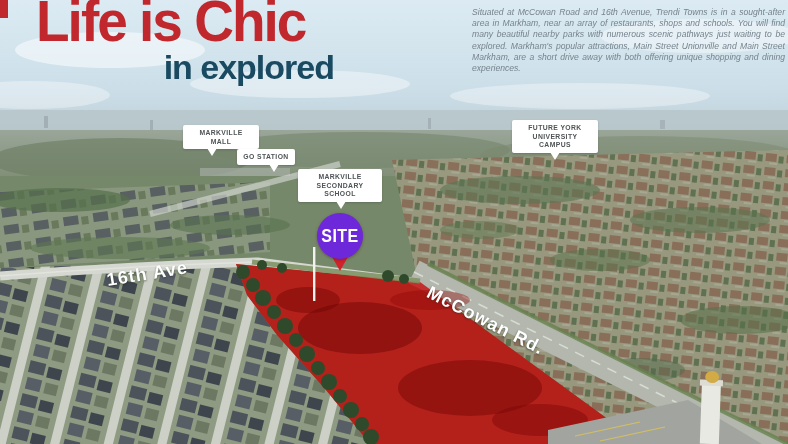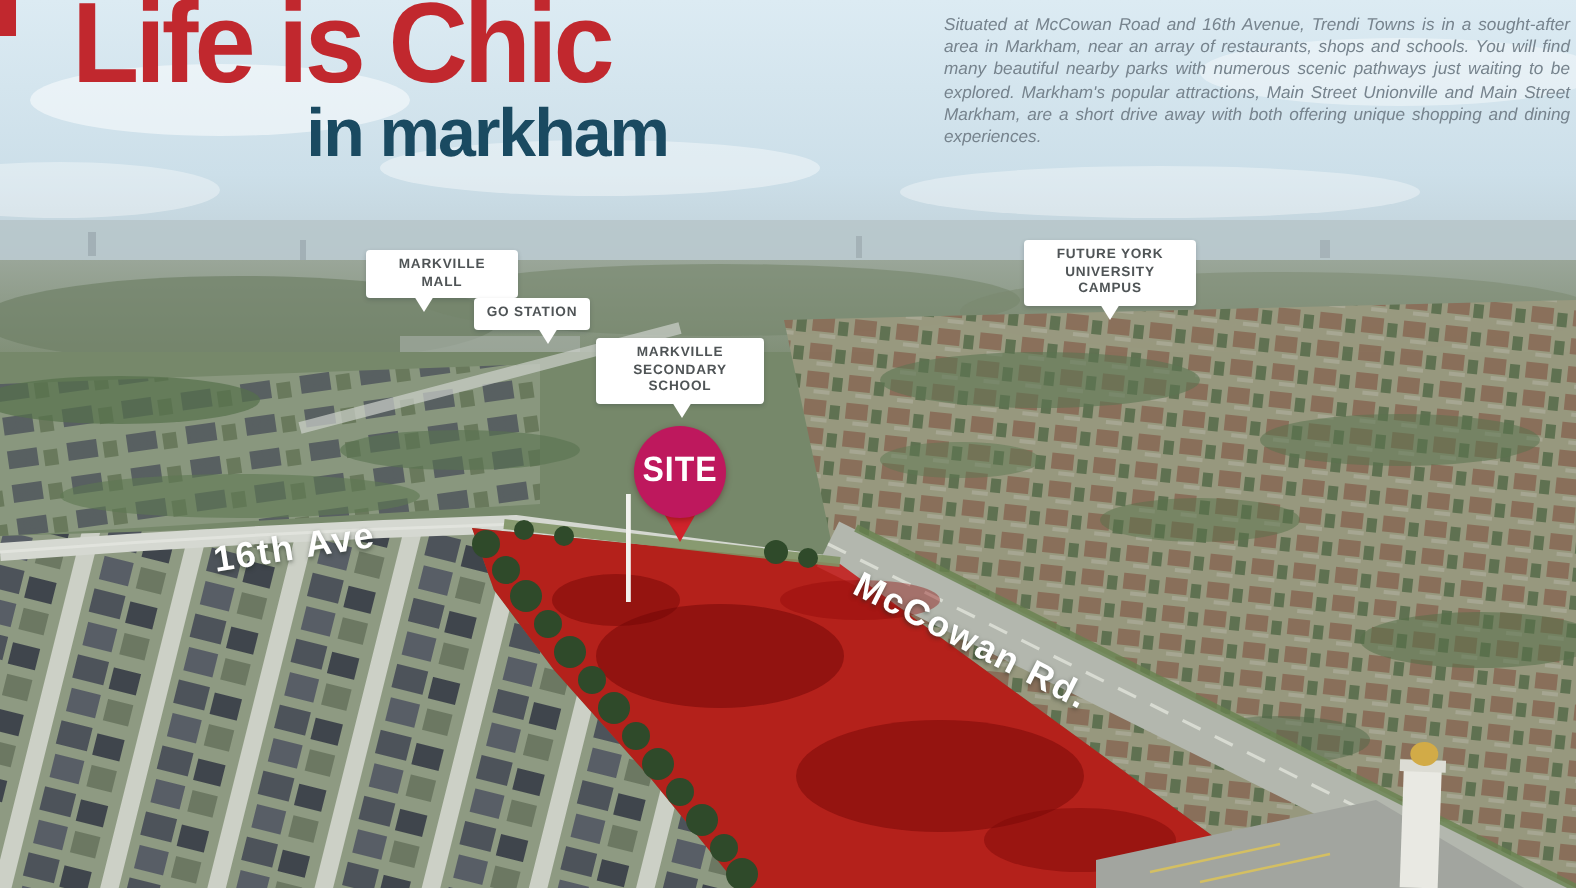--- a/index.html
+++ b/index.html
@@ -106,21 +106,21 @@
     position: absolute;
     left: 317px; top: 213px;
     width: 46px; height: 60px;
     z-index: 5;
   }
   .site-pin .ball {
     position: absolute;
     left: 0; top: 0;
     width: 46px; height: 46px;
     border-radius: 50%;
-    background: #be185d;
+    background: #6d28d9;
     display: flex;
     align-items: center;
     justify-content: center;
     box-shadow: 0 1px 3px rgba(60,0,0,0.35);
   }
   .site-pin .tip {
     position: absolute;
     left: 14px; top: 42px;
     width: 0; height: 0;
     border-left: 9px solid transparent;
@@ -281,21 +281,21 @@
       <rect x="701" y="384" width="19" height="60" fill="#e9e9e3"></rect>
       <rect x="699" y="380" width="23" height="6" fill="#dcdcd4"></rect>
       <ellipse cx="711" cy="377" rx="7" ry="6" fill="#d2ab47"></ellipse>
     </g>
   </svg>
 
   <div class="corner-accent"></div>
 
   <div class="headline">
     <div class="line1">Life is Chic</div>
-    <div class="line2">in markham</div>
+    <div class="line2">in explored</div>
   </div>
 
   <div class="intro">Situated at McCowan Road and 16th Avenue, Trendi Towns is in a sought-after area in Markham, near an array of restaurants, shops and schools. You will find many beautiful nearby parks with numerous scenic pathways just waiting to be explored. Markham's popular attractions, Main Street Unionville and Main Street Markham, are a short drive away with both offering unique shopping and dining experiences.</div>
 
   <div class="callout mall">
     <span>MARKVILLE MALL</span>
   </div>
   <div class="callout go">
     <span>GO STATION</span>
   </div>

